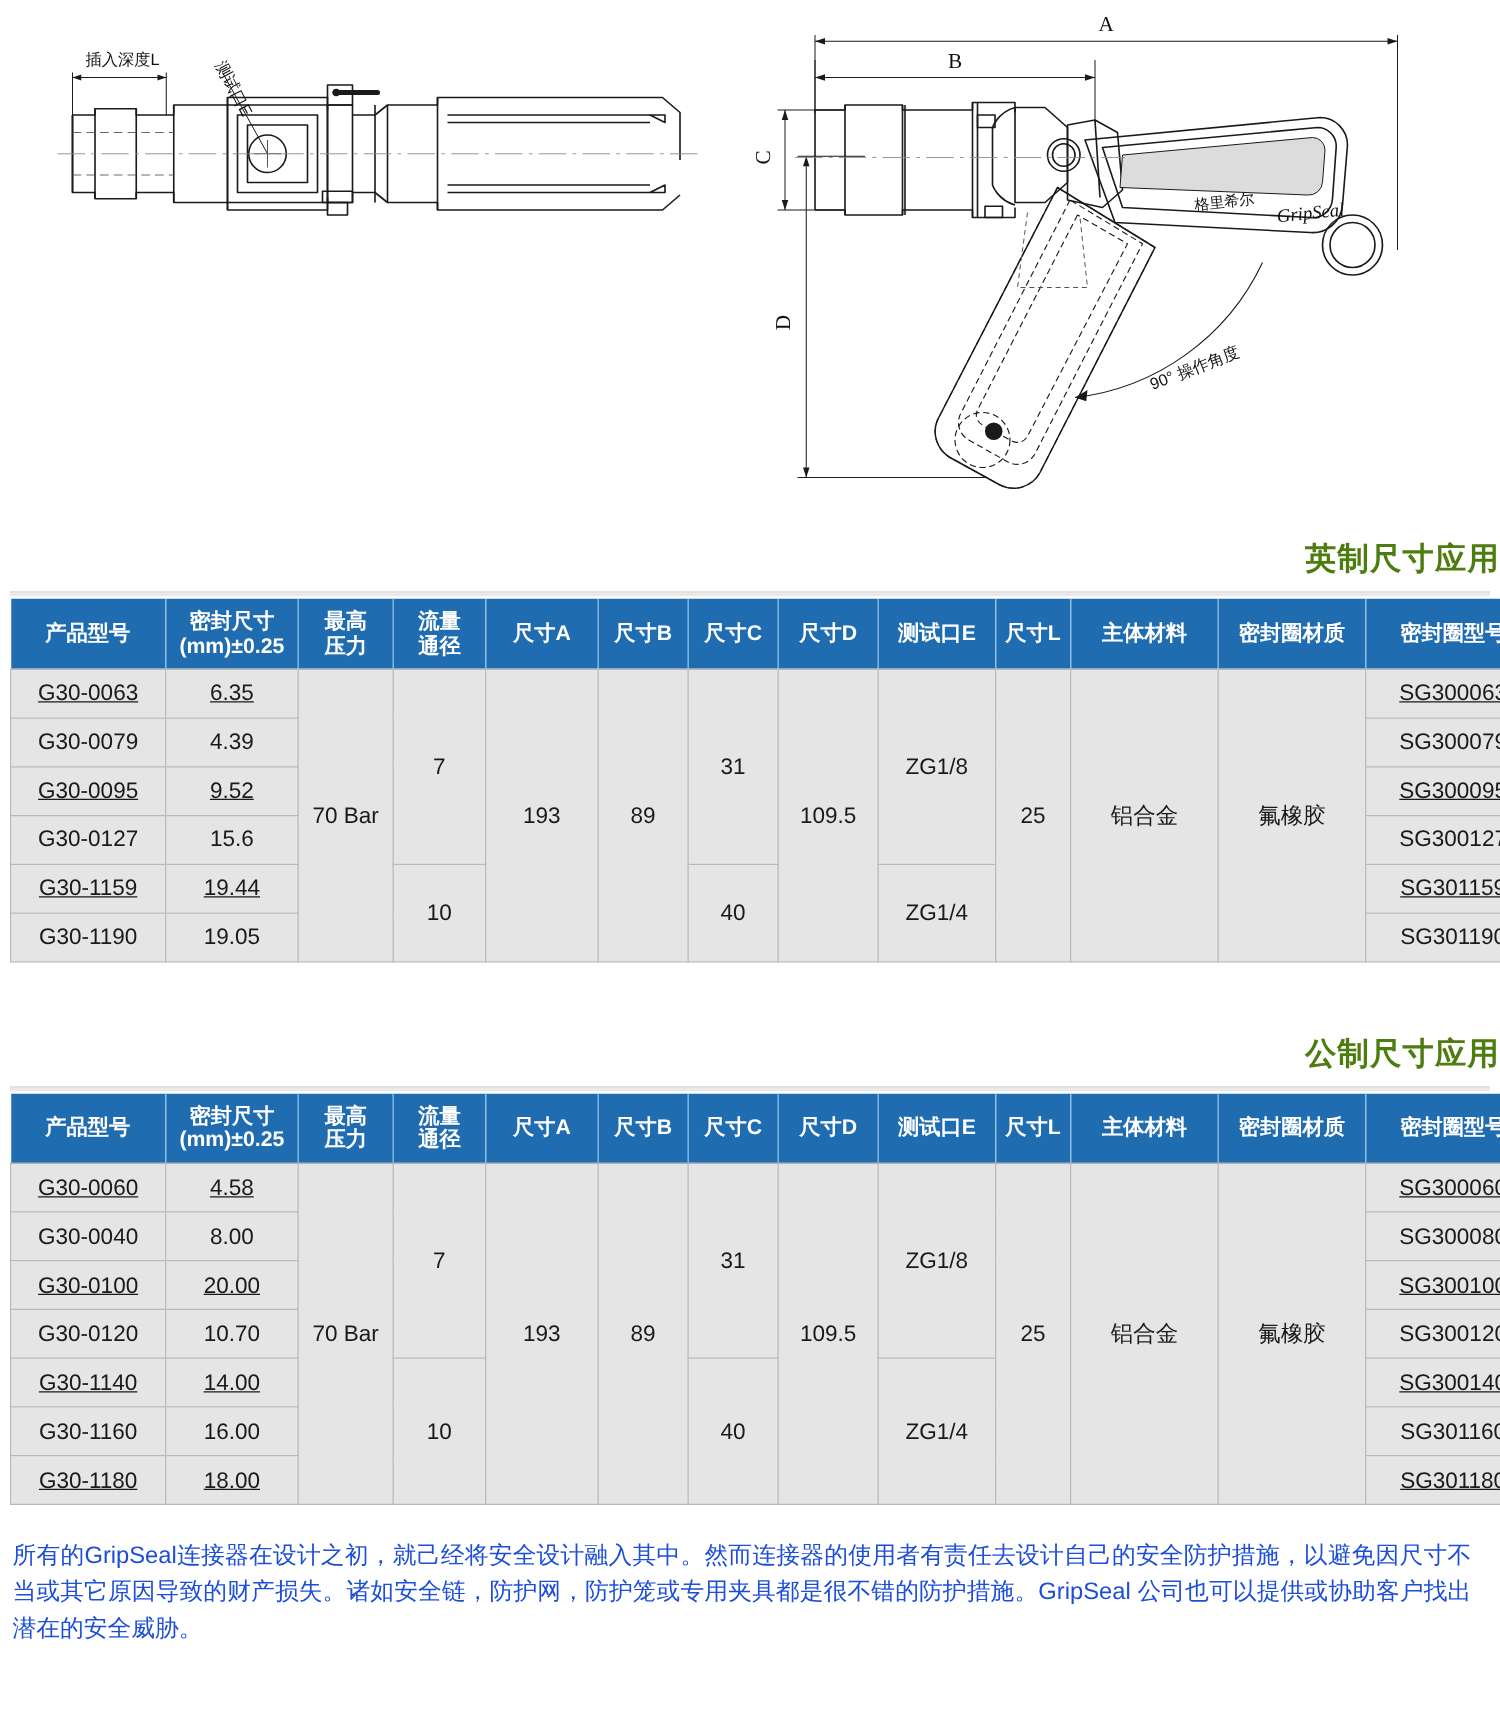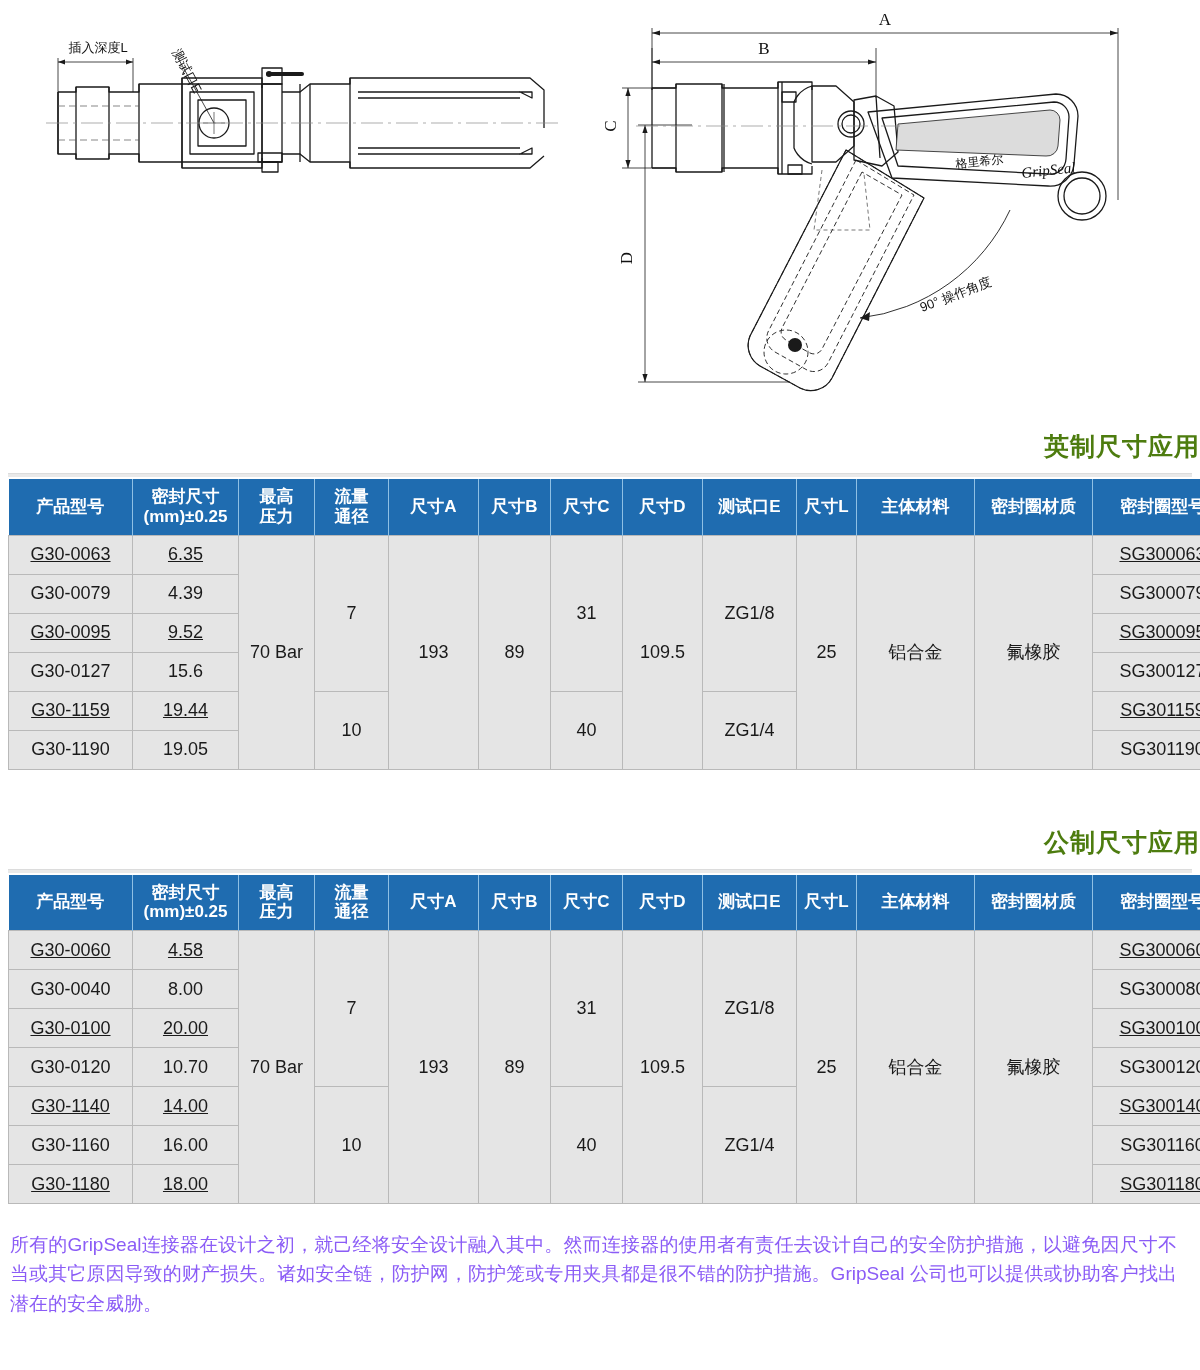--- a/index.html
+++ b/index.html
@@ -79,21 +79,21 @@
   col.c-ring  { width:118px; }
   col.c-part  { width:140px; }
 
   .gap { height:56px; }
 
   
   .note {
     margin:26px 23px 0 10px;
     font-size:19px;
     line-height:1.55;
-    color:#8b5cf6;
+    color:#1d4ed8;
     text-align:justify;
   }
 </style>
 </head>
 <body>
 
 <div class="page">
 
   <div class="drawing">
     <svg width="1200" height="430" viewBox="0 0 1200 430">

